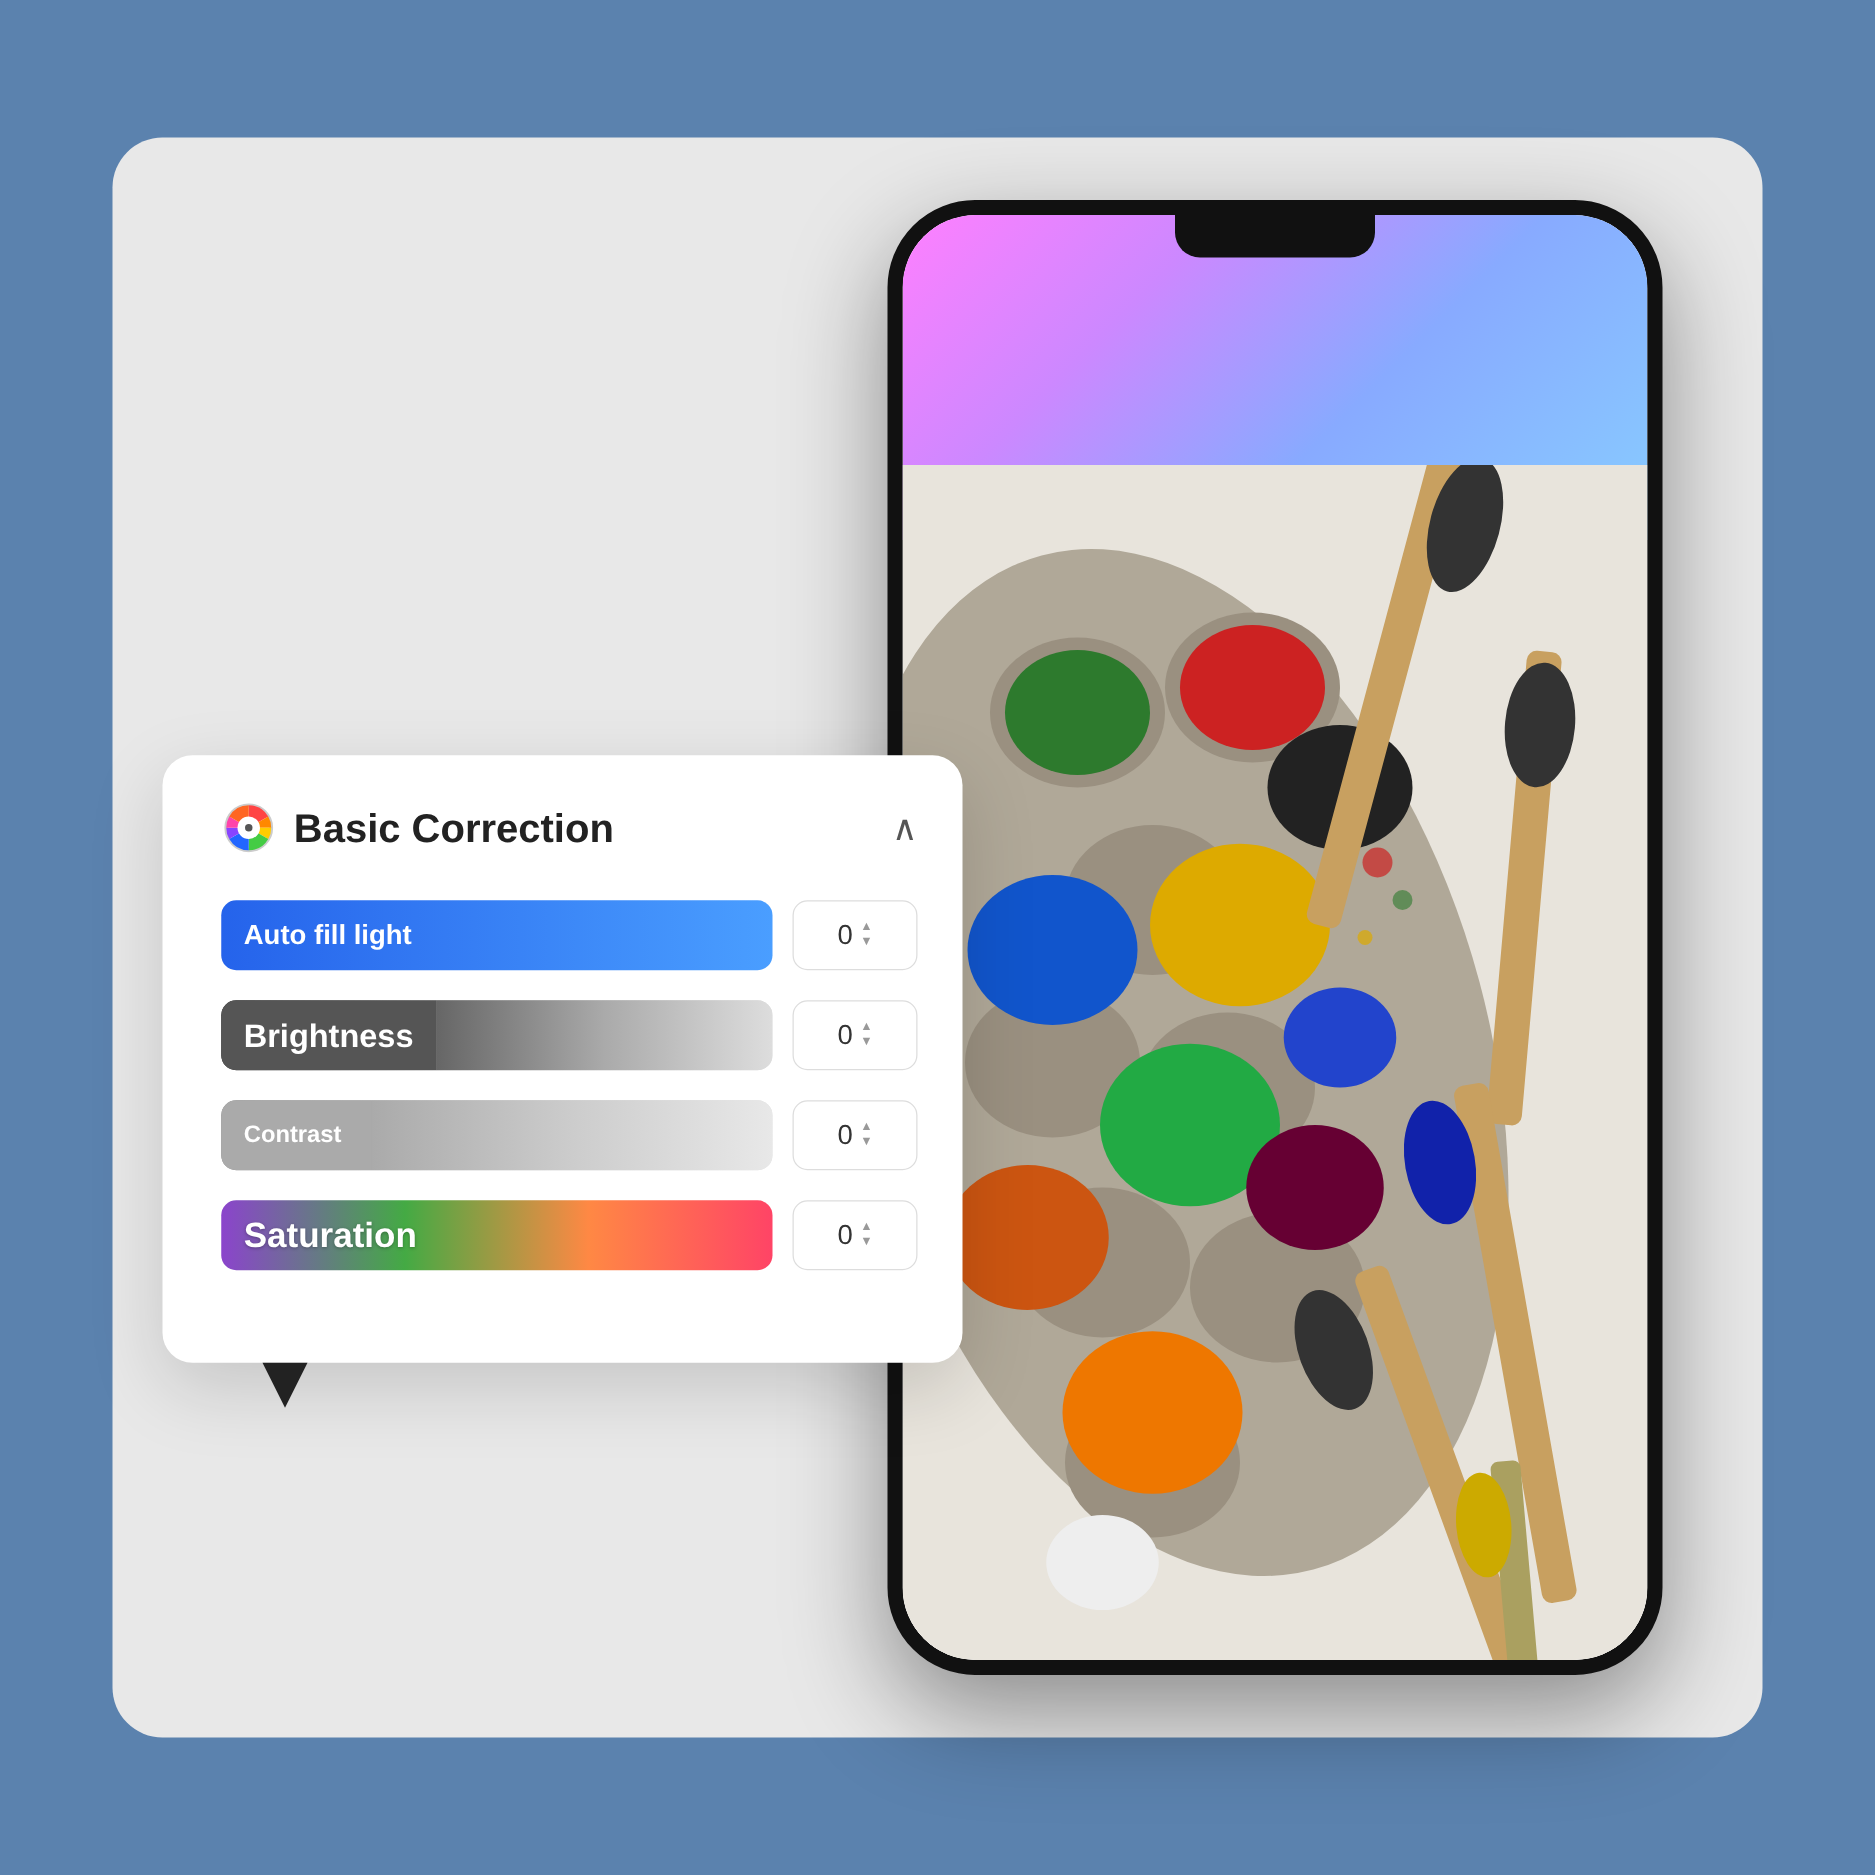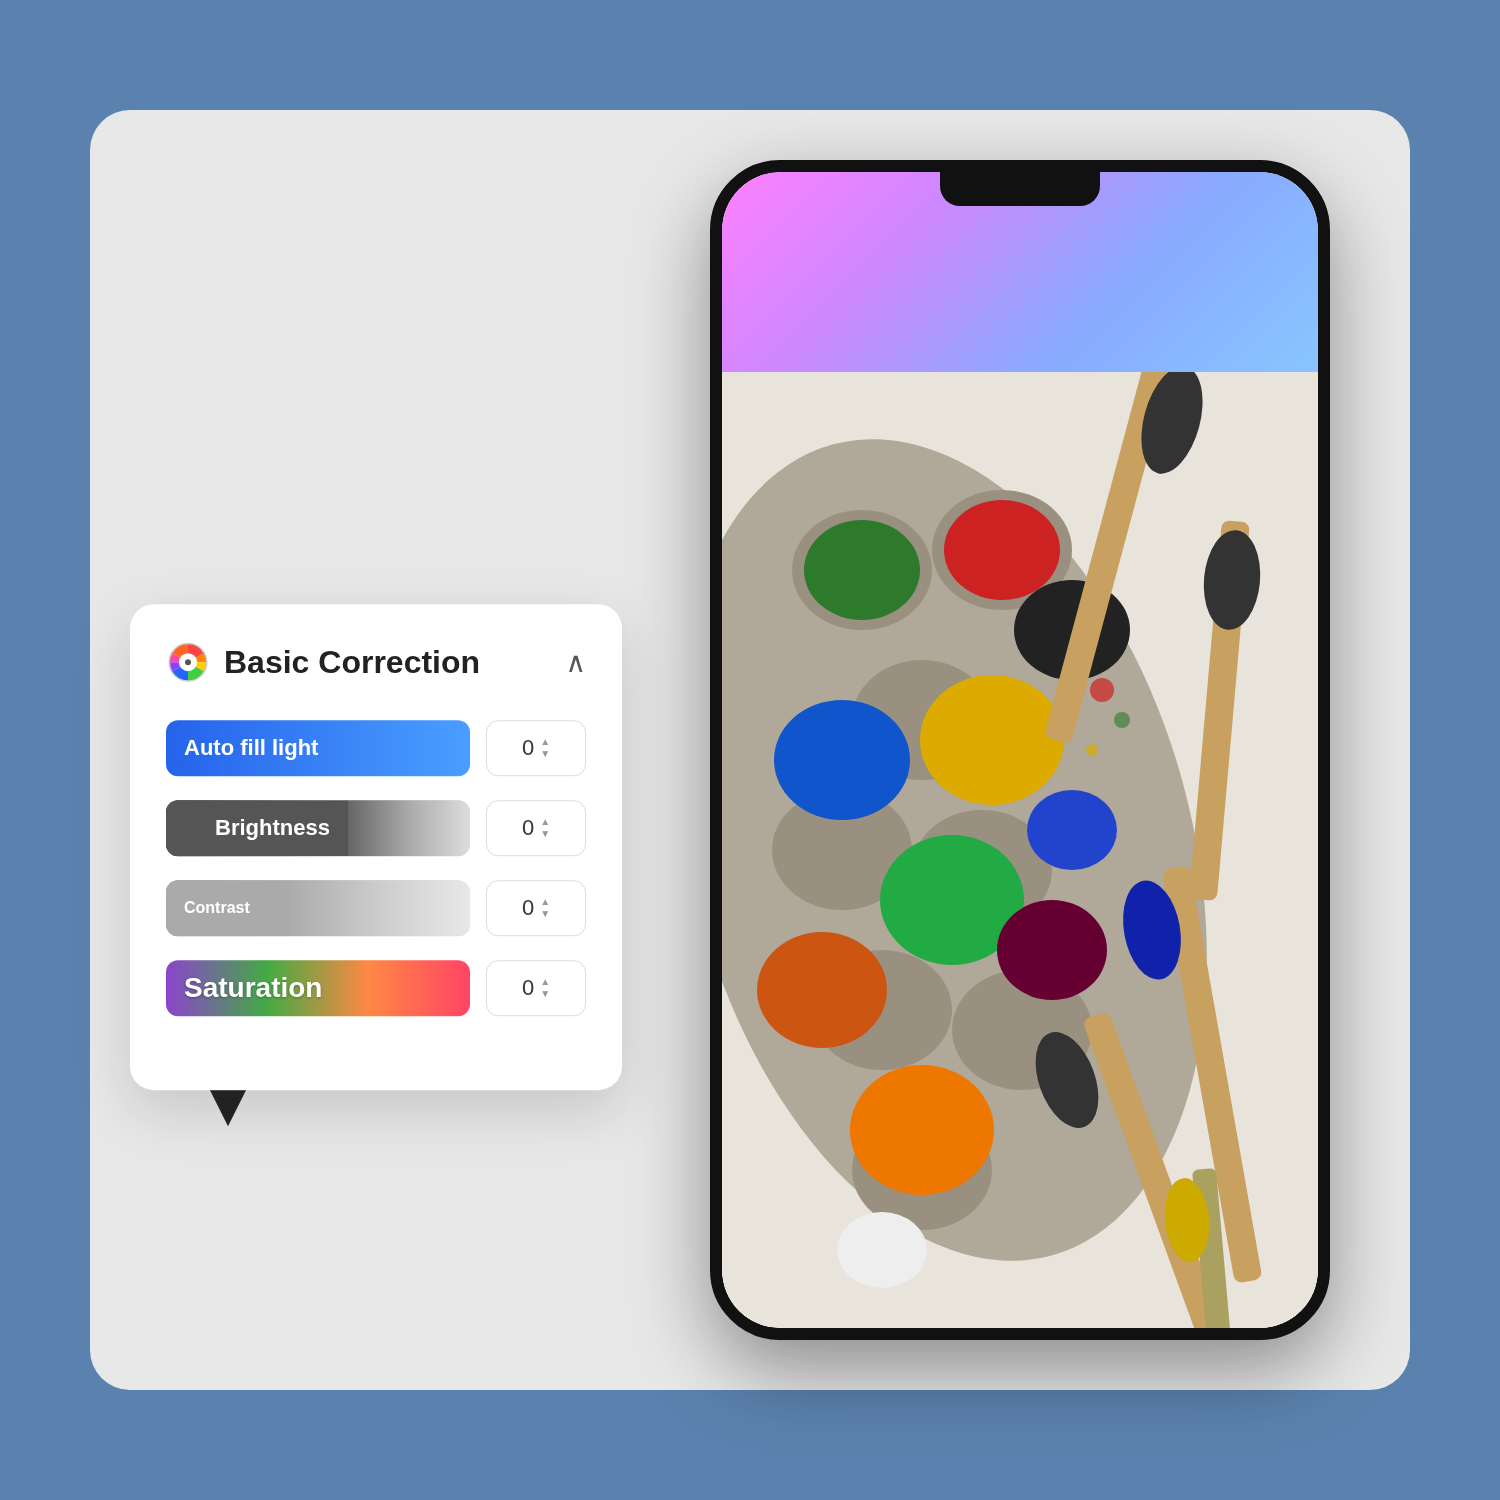--- a/index.html
+++ b/index.html
@@ -78,24 +78,24 @@
       border-radius: 0 0 20px 20px;
       z-index: 10;
     }
 
     
     .correction-panel {
       position: absolute;
       left: 40px;
       top: 50%;
       transform: translateY(-30%);
-      width: 492px;
+      width: 640px;
       background: #fff;
       border-radius: 24px;
-      padding: 36px 36px 50px 36px;
+      padding: 36px 36px 50px 47px;
       box-shadow: 0 20px 60px rgba(0,0,0,0.15);
       z-index: 20;
     }
 
     .panel-header {
       display: flex;
       align-items: center;
       justify-content: space-between;
       margin-bottom: 36px;
     }
@@ -196,23 +196,22 @@
       background: #555;
       height: 100%;
       display: flex;
       align-items: center;
       padding: 0 18px;
       min-width: 140px;
     }
 
     .brightness-label {
       color: #fff;
-      font-size: 22px;
+      font-size: 26px;
       font-weight: 600;
-      margin-left: 31px;
     }
 
     .brightness-gradient-section {
       flex: 1;
       height: 100%;
       background: linear-gradient(to right, #666, #aaa, #ddd);
     }
 
     
     .contrast-slider {
@@ -226,21 +225,21 @@
       background: #aaa;
       height: 100%;
       display: flex;
       align-items: center;
       padding: 0 18px;
       min-width: 120px;
     }
 
     .contrast-label {
       color: #fff;
-      font-size: 16px;
+      font-size: 19px;
       font-weight: 600;
     }
 
     .contrast-gradient-section {
       flex: 1;
       height: 100%;
       background: linear-gradient(to right, #aaa, #ccc, #e8e8e8);
     }
 
     

